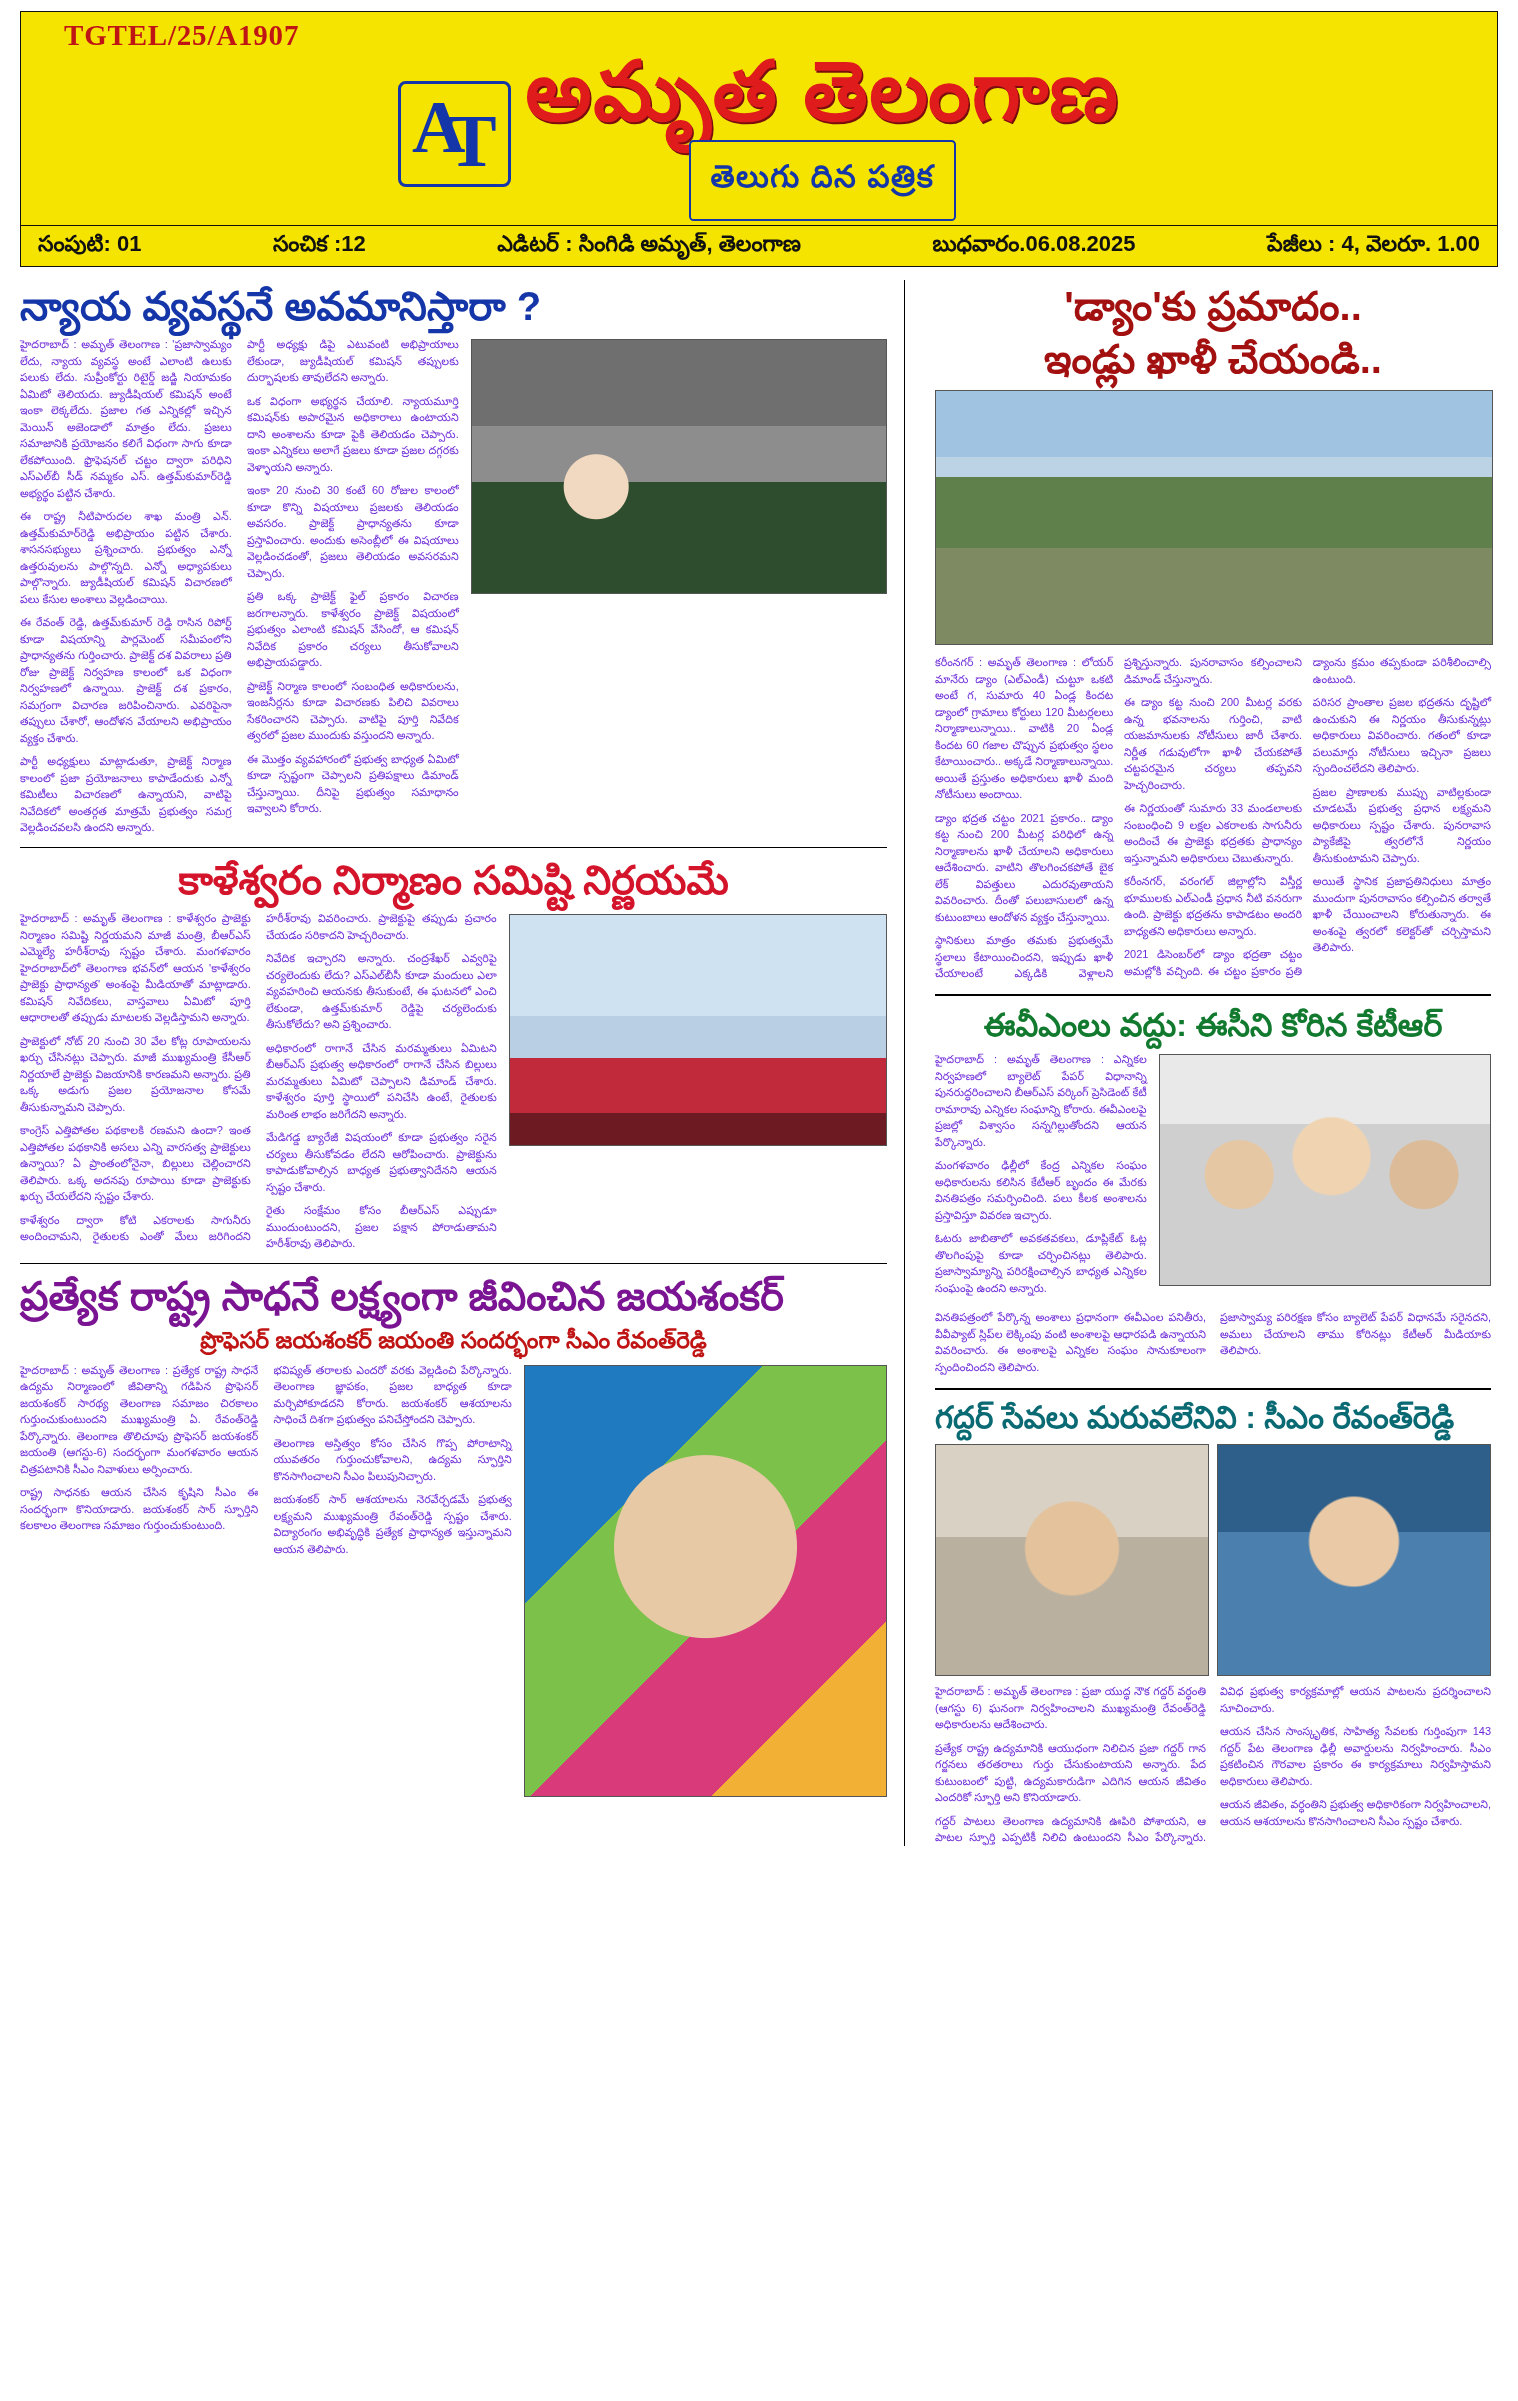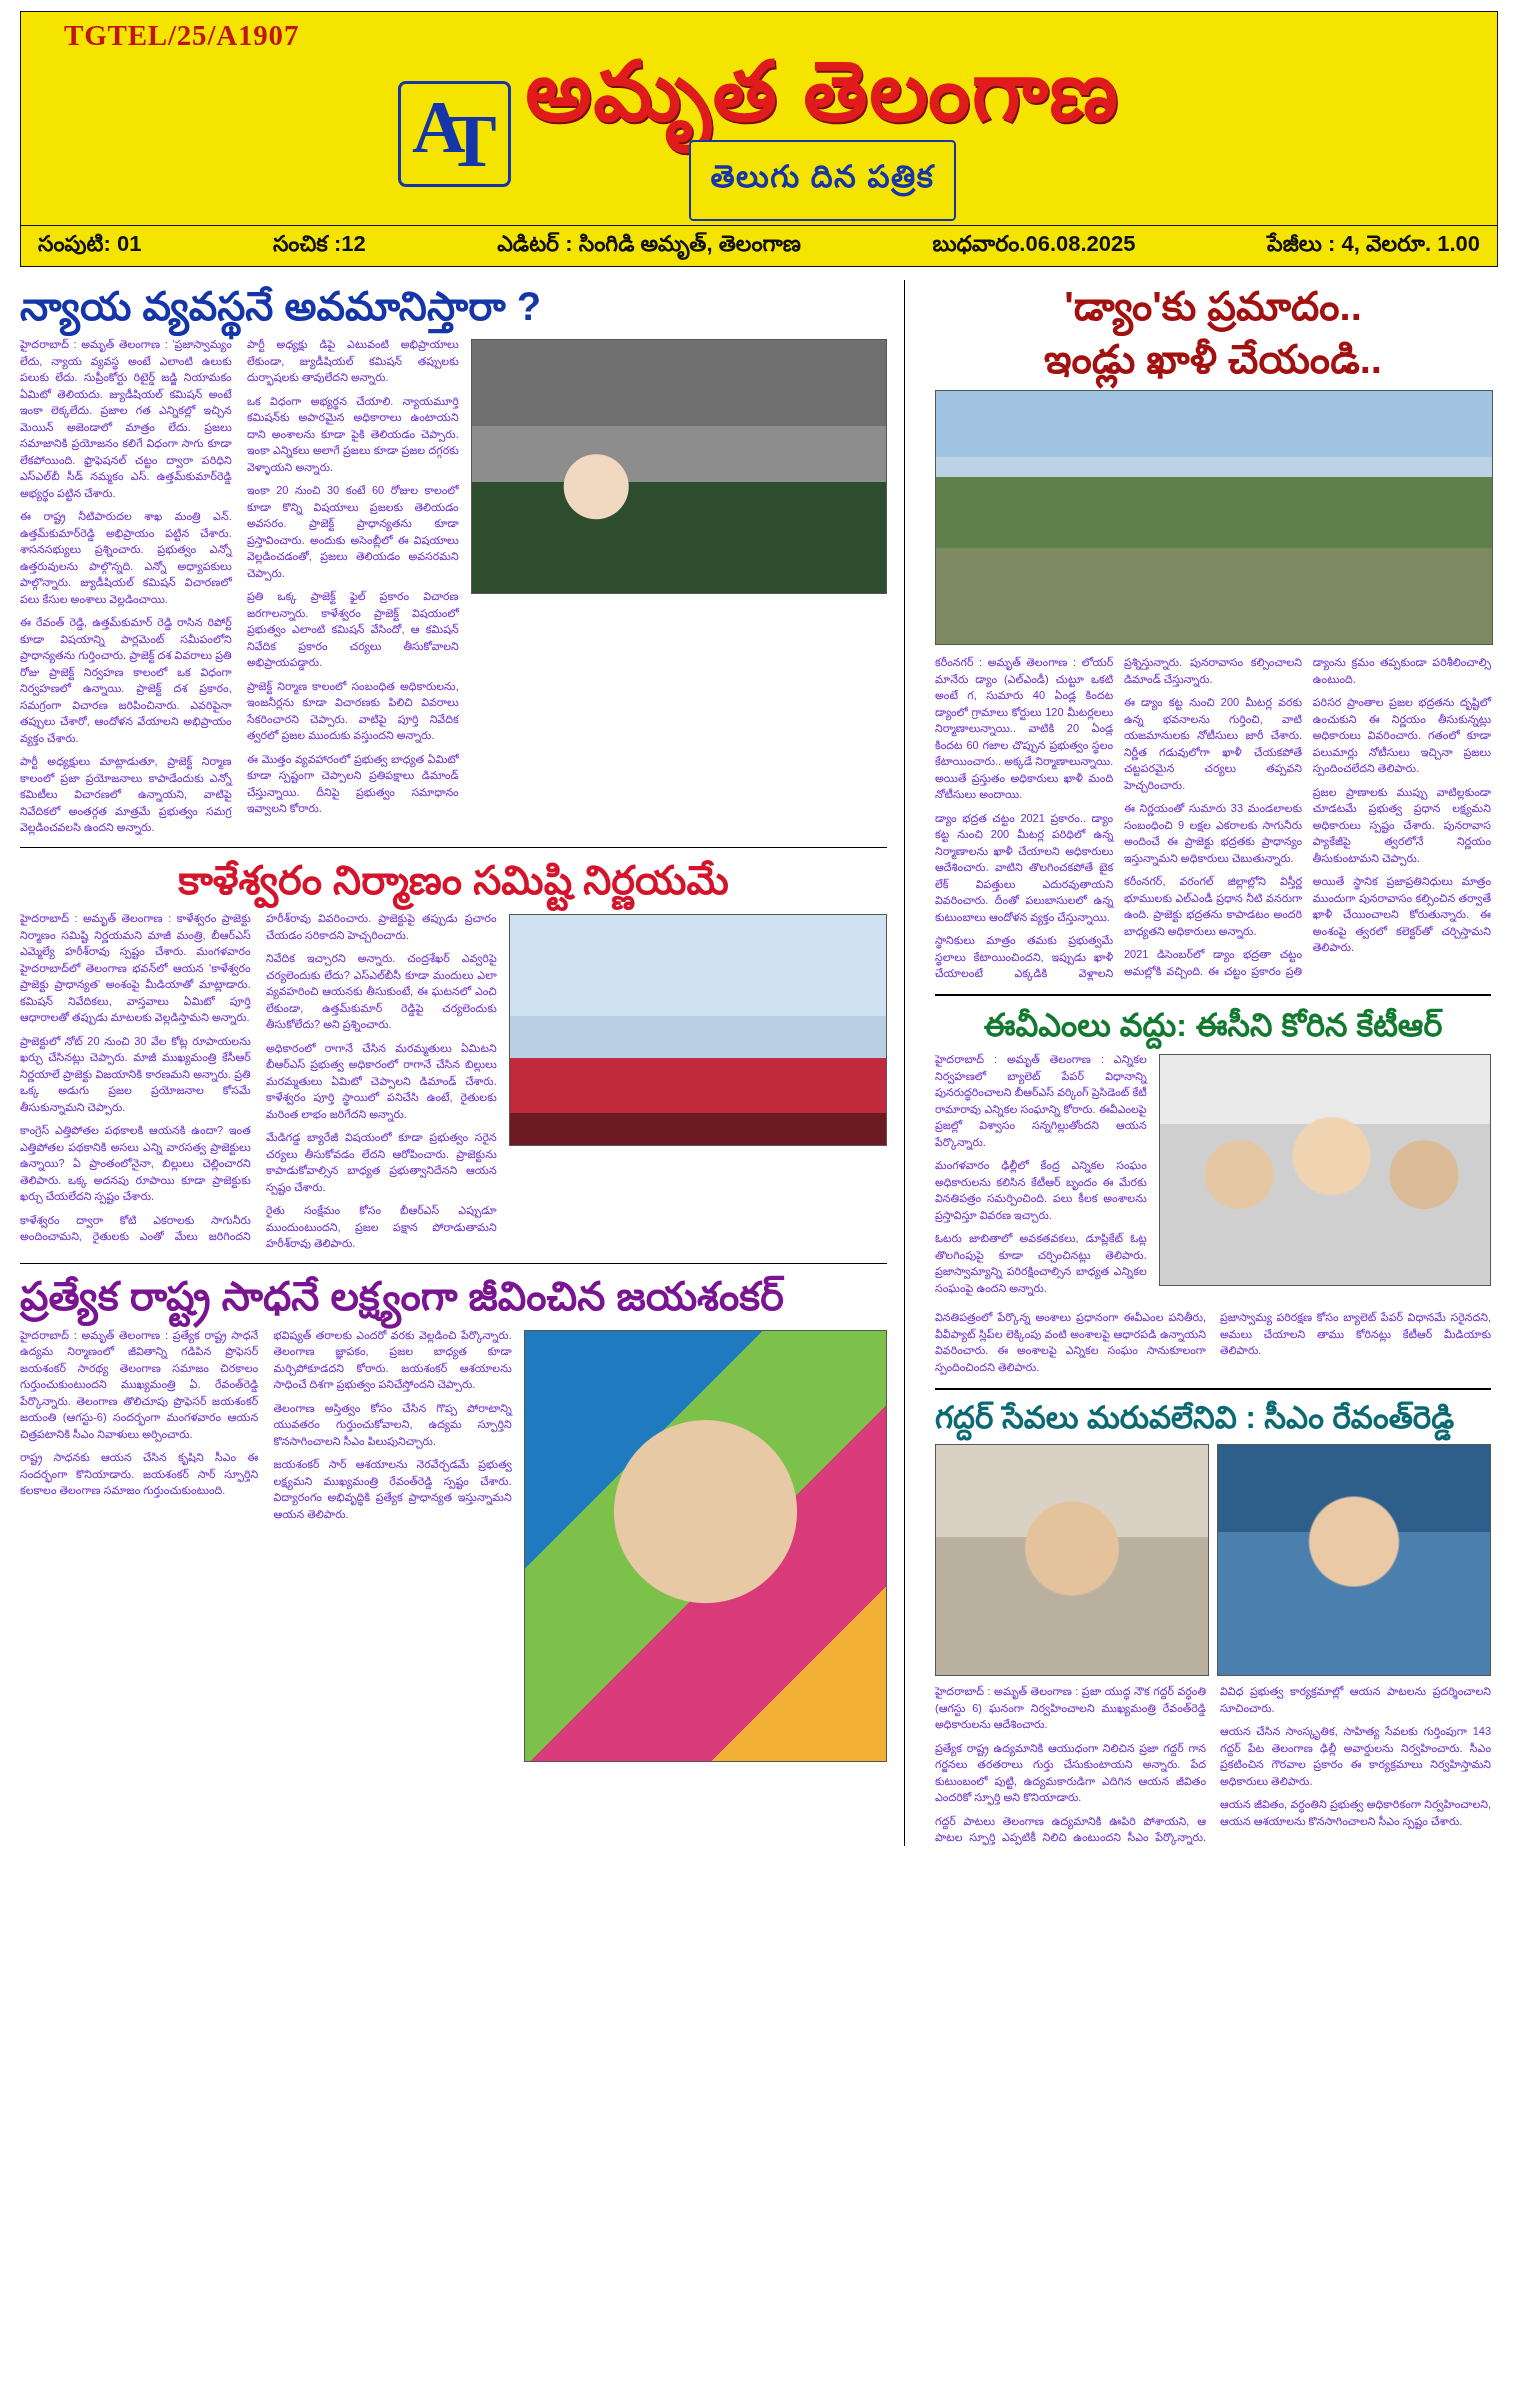--- a/index.html
+++ b/index.html
@@ -276,34 +276,35 @@
       </div>
 
       <hr class="hr-thin">
 
       <div>
         <div class="headline red center">కాళేశ్వరం నిర్మాణం సమిష్టి నిర్ణయమే</div>
         <div class="figure float-right ph-stage" style="width:376px;height:230px;"></div>
         <div class="body-text cols-2">
           <p>హైదరాబాద్ : అమృత్ తెలంగాణ : కాళేశ్వరం ప్రాజెక్టు నిర్మాణం సమిష్టి నిర్ణయమని మాజీ మంత్రి, బీఆర్ఎస్ ఎమ్మెల్యే హరీశ్‌రావు స్పష్టం చేశారు. మంగళవారం హైదరాబాద్‌లో తెలంగాణ భవన్‌లో ఆయన 'కాళేశ్వరం ప్రాజెక్టు ప్రాధాన్యత' అంశంపై మీడియాతో మాట్లాడారు. కమిషన్ నివేదికలు, వాస్తవాలు ఏమిటో పూర్తి ఆధారాలతో తప్పుడు మాటలకు వెల్లడిస్తామని అన్నారు.</p>
           <p>ప్రాజెక్టులో నోట్ 20 నుంచి 30 వేల కోట్ల రూపాయలను ఖర్చు చేసినట్లు చెప్పారు. మాజీ ముఖ్యమంత్రి కేసీఆర్ నిర్ణయాలే ప్రాజెక్టు విజయానికి కారణమని అన్నారు. ప్రతి ఒక్క అడుగు ప్రజల ప్రయోజనాల కోసమే తీసుకున్నామని చెప్పారు.</p>
-          <p>కాంగ్రెస్ ఎత్తిపోతల పథకాలకి ఆయనకి ఉందా? ఇంత ఎత్తిపోతల పథకానికి అసలు ఎన్ని వారసత్వ ప్రాజెక్టులు ఉన్నాయి? ఏ ప్రాంతంలోనైనా, బిల్లులు చెల్లించారని తెలిపారు. ఒక్క అదనపు రూపాయి కూడా ప్రాజెక్టుకు ఖర్చు చేయలేదని స్పష్టం చేశారు.</p>
+          <p>కాంగ్రెస్ ఎత్తిపోతల పథకాలకి రణమని ఉందా? ఇంత ఎత్తిపోతల పథకానికి అసలు ఎన్ని వారసత్వ ప్రాజెక్టులు ఉన్నాయి? ఏ ప్రాంతంలోనైనా, బిల్లులు చెల్లించారని తెలిపారు. ఒక్క అదనపు రూపాయి కూడా ప్రాజెక్టుకు ఖర్చు చేయలేదని స్పష్టం చేశారు.</p>
           <p>కాళేశ్వరం ద్వారా కోటి ఎకరాలకు సాగునీరు అందించామని, రైతులకు ఎంతో మేలు జరిగిందని హరీశ్‌రావు వివరించారు. ప్రాజెక్టుపై తప్పుడు ప్రచారం చేయడం సరికాదని హెచ్చరించారు.</p>
           <p>నివేదిక ఇచ్చారని అన్నారు. చంద్రశేఖర్ ఎవ్వరిపై చర్యలెందుకు లేదు? ఎస్ఎల్‌బీసీ కూడా మందులు ఎలా వ్యవహరించి ఆయనకు తీసుకుంటే, ఈ ఘటనలో ఎంచి లేకుండా, ఉత్తమ్‌కుమార్ రెడ్డిపై చర్యలెందుకు తీసుకోలేదు? అని ప్రశ్నించారు.</p>
           <p>అధికారంలో రాగానే చేసిన మరమ్మతులు ఏమిటని బీఆర్ఎస్ ప్రభుత్వ అధికారంలో రాగానే చేసిన బిల్లులు మరమ్మతులు ఏమిటో చెప్పాలని డిమాండ్ చేశారు. కాళేశ్వరం పూర్తి స్థాయిలో పనిచేసి ఉంటే, రైతులకు మరింత లాభం జరిగేదని అన్నారు.</p>
           <p>మేడిగడ్డ బ్యారేజీ విషయంలో కూడా ప్రభుత్వం సరైన చర్యలు తీసుకోవడం లేదని ఆరోపించారు. ప్రాజెక్టును కాపాడుకోవాల్సిన బాధ్యత ప్రభుత్వానిదేనని ఆయన స్పష్టం చేశారు.</p>
           <p>రైతు సంక్షేమం కోసం బీఆర్ఎస్ ఎప్పుడూ ముందుంటుందని, ప్రజల పక్షాన పోరాడుతామని హరీశ్‌రావు తెలిపారు.</p>
         </div>
         <div class="clear"></div>
       </div>
 
       <hr class="hr-thin">
 
       <div>
         <div class="headline purple">ప్రత్యేక రాష్ట్ర సాధనే లక్ష్యంగా జీవించిన జయశంకర్</div>
+        <div class="subhead">ప్రొఫెసర్ జయశంకర్ జయంతి సందర్భంగా సీఎం రేవంత్‌రెడ్డి</div>
         <div class="figure float-right ph-portrait" style="width:361px;height:430px;"></div>
         <div class="body-text cols-2">
           <p>హైదరాబాద్ : అమృత్ తెలంగాణ : ప్రత్యేక రాష్ట్ర సాధనే ఉద్యమ నిర్మాణంలో జీవితాన్ని గడిపిన ప్రొఫెసర్ జయశంకర్ సారథ్య తెలంగాణ సమాజం చిరకాలం గుర్తుంచుకుంటుందని ముఖ్యమంత్రి ఏ. రేవంత్‌రెడ్డి పేర్కొన్నారు. తెలంగాణ తొలిచూపు ప్రొఫెసర్ జయశంకర్ జయంతి (ఆగస్టు-6) సందర్భంగా మంగళవారం ఆయన చిత్రపటానికి సీఎం నివాళులు అర్పించారు.</p>
           <p>రాష్ట్ర సాధనకు ఆయన చేసిన కృషిని సీఎం ఈ సందర్భంగా కొనియాడారు. జయశంకర్ సార్ స్ఫూర్తిని కలకాలం తెలంగాణ సమాజం గుర్తుంచుకుంటుంది.</p>
           <p>భవిష్యత్ తరాలకు ఎందరో వరకు వెల్లడించి పేర్కొన్నారు. తెలంగాణ జ్ఞాపకం, ప్రజల బాధ్యత కూడా మర్చిపోకూడదని కోరారు. జయశంకర్ ఆశయాలను సాధించే దిశగా ప్రభుత్వం పనిచేస్తోందని చెప్పారు.</p>
           <p>తెలంగాణ అస్తిత్వం కోసం చేసిన గొప్ప పోరాటాన్ని యువతరం గుర్తుంచుకోవాలని, ఉద్యమ స్ఫూర్తిని కొనసాగించాలని సీఎం పిలుపునిచ్చారు.</p>
           <p>జయశంకర్ సార్ ఆశయాలను నెరవేర్చడమే ప్రభుత్వ లక్ష్యమని ముఖ్యమంత్రి రేవంత్‌రెడ్డి స్పష్టం చేశారు. విద్యారంగం అభివృద్ధికి ప్రత్యేక ప్రాధాన్యత ఇస్తున్నామని ఆయన తెలిపారు.</p>
         </div>
         <div class="clear"></div>
       </div>

